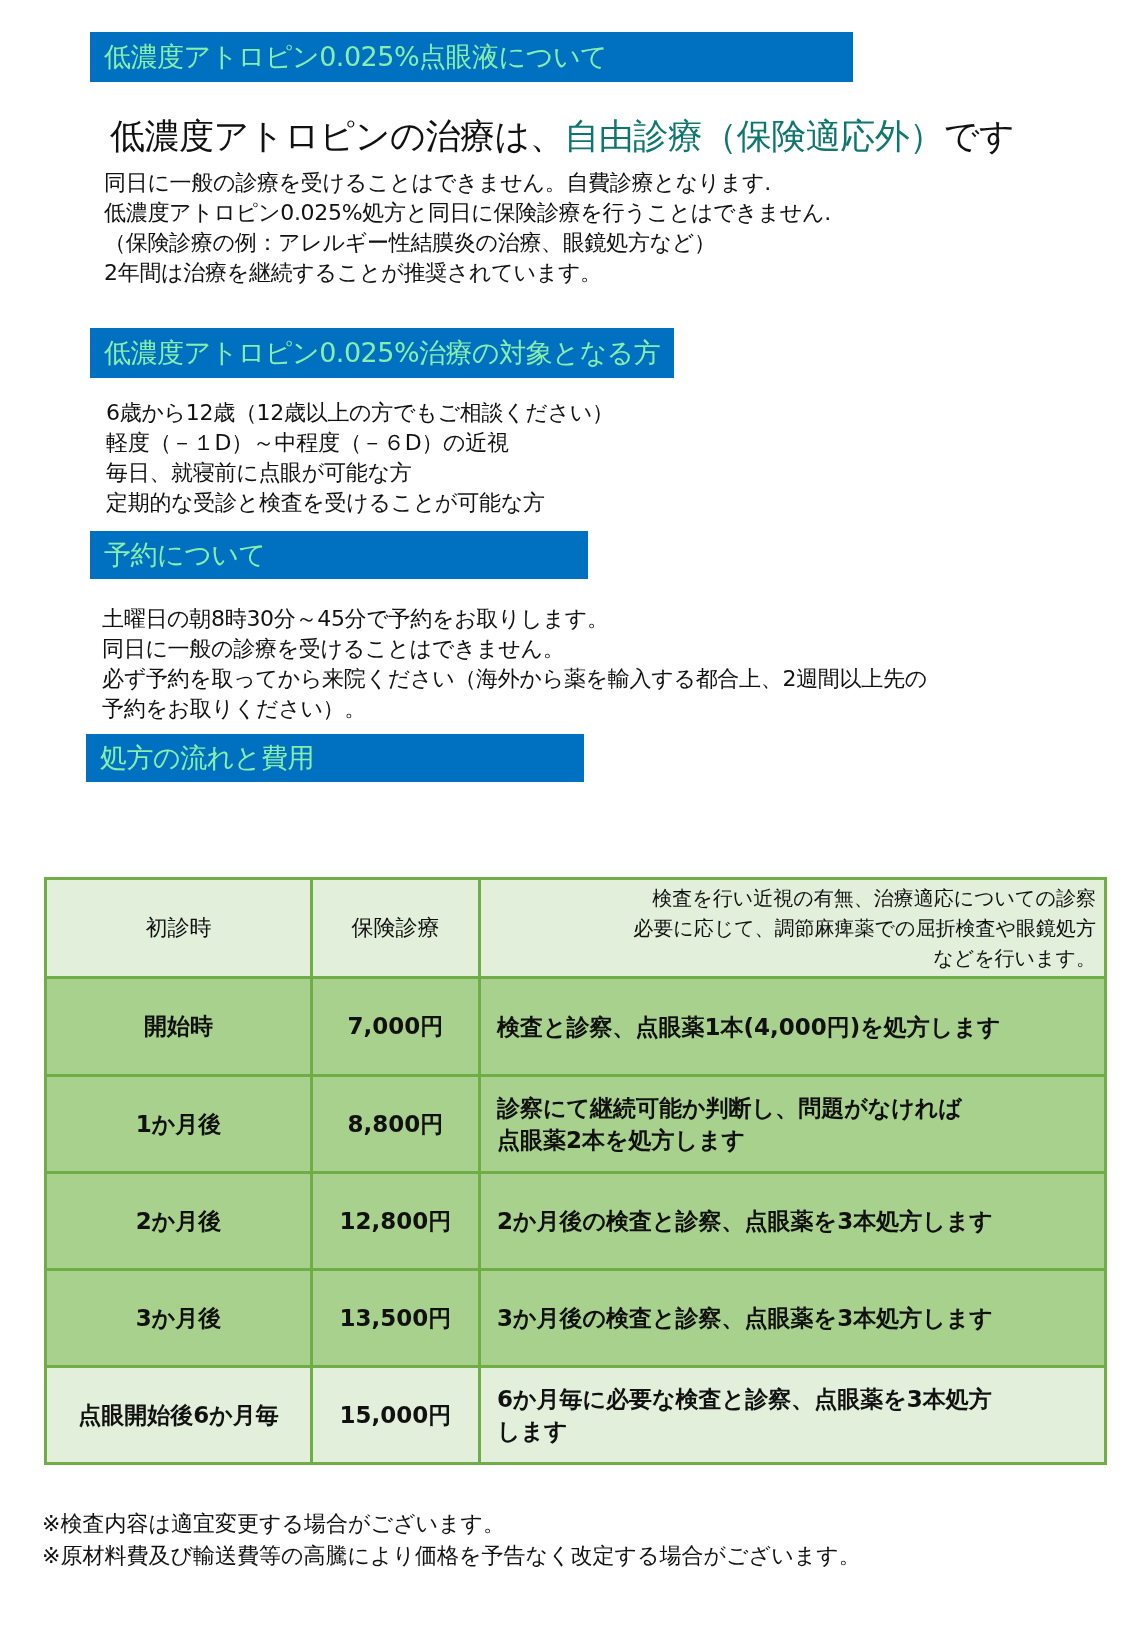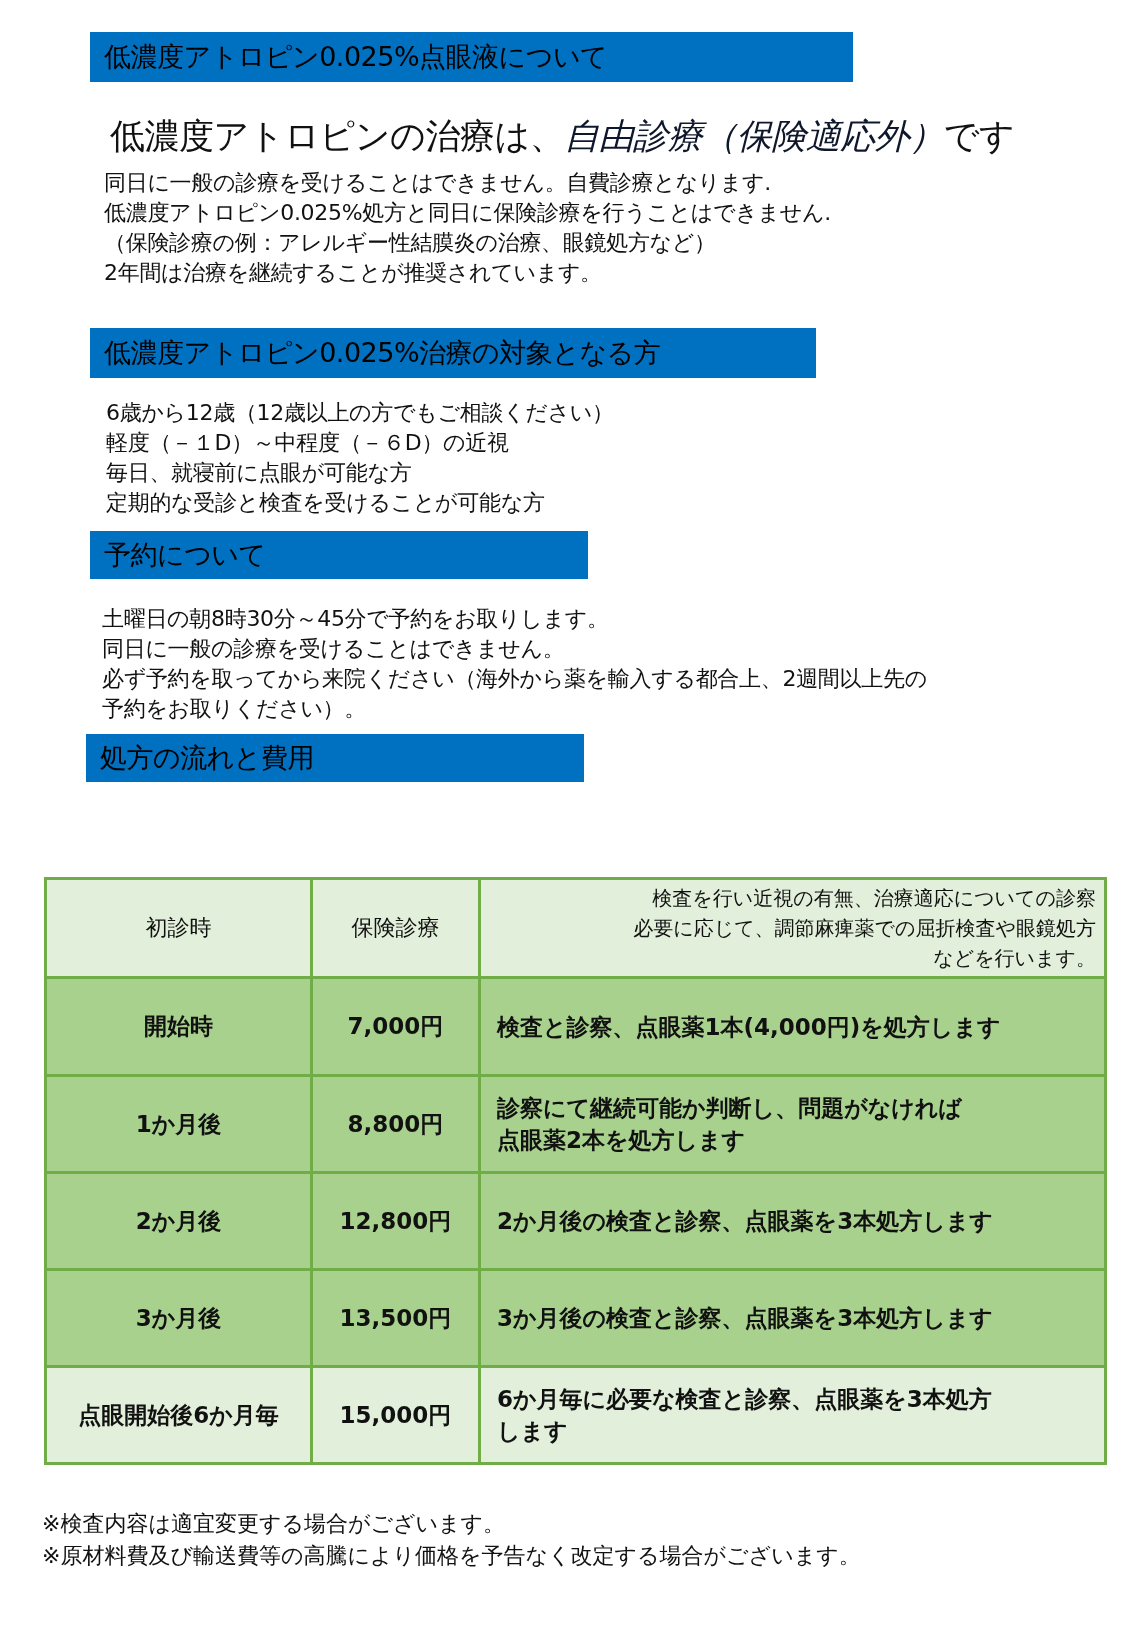--- a/index.html
+++ b/index.html
@@ -1,29 +1,29 @@
 <!DOCTYPE html>
 <html><head>
 <meta charset="utf-8">
 <style>
   html, body { margin: 0; padding: 0; background: #ffffff; }
   body {
     width: 1125px; height: 1625px; position: relative; overflow: hidden;
     font-family: "DejaVu Sans", "Liberation Sans", sans-serif; color: #111;
   }
   .bar {
-    position: absolute; background: #0070c0; color: #000000;
+    position: absolute; background: #0070c0; color: #86efac;
     font-size: 27px; line-height: 50px; padding-left: 14px; box-sizing: border-box;
     letter-spacing: -0.5px;
   }
   .lead {
     position: absolute; left: 110px; top: 112px; font-size: 35px; line-height: 48px;
     letter-spacing: -0.5px; white-space: nowrap;
   }
-  .lead .red { color: #0f172a; font-style: italic; }
+  .lead .red { color: #0f766e; }
   .para {
     position: absolute; font-size: 22px; line-height: 30px; white-space: nowrap;
     letter-spacing: -0.3px;
   }
   .para div { height: 30px; }
   table.fee {
     position: absolute; left: 44px; top: 877px; width: 1060px;
     border-collapse: collapse; table-layout: fixed;
   }
   table.fee td {
@@ -51,21 +51,21 @@
   <span>低濃度アトロピンの治療は、</span><span class="red">自由診療（保険適応外）</span><span>です</span>
 </div>
 
 <div class="para" style="left:104px; top:168px;">
   <div>同日に一般の診療を受けることはできません。自費診療となります.</div>
   <div>低濃度アトロピン0.025%処方と同日に保険診療を行うことはできません.</div>
   <div>（保険診療の例：アレルギー性結膜炎の治療、眼鏡処方など）</div>
   <div>2年間は治療を継続することが推奨されています。</div>
 </div>
 
-<div class="bar" style="left:90px; top:328px; width:726px; height:50px;">低濃度アトロピン0.025%治療の対象となる方</div>
+<div class="bar" style="left:90px; top:328px; width:584px; height:50px;">低濃度アトロピン0.025%治療の対象となる方</div>
 
 <div class="para" style="left:106px; top:398px;">
   <div>6歳から12歳（12歳以上の方でもご相談ください）</div>
   <div>軽度（－１D）～中程度（－６D）の近視</div>
   <div>毎日、就寝前に点眼が可能な方</div>
   <div>定期的な受診と検査を受けることが可能な方</div>
 </div>
 
 <div class="bar" style="left:90px; top:531px; width:498px; height:48px; line-height:48px;">予約について</div>
 

